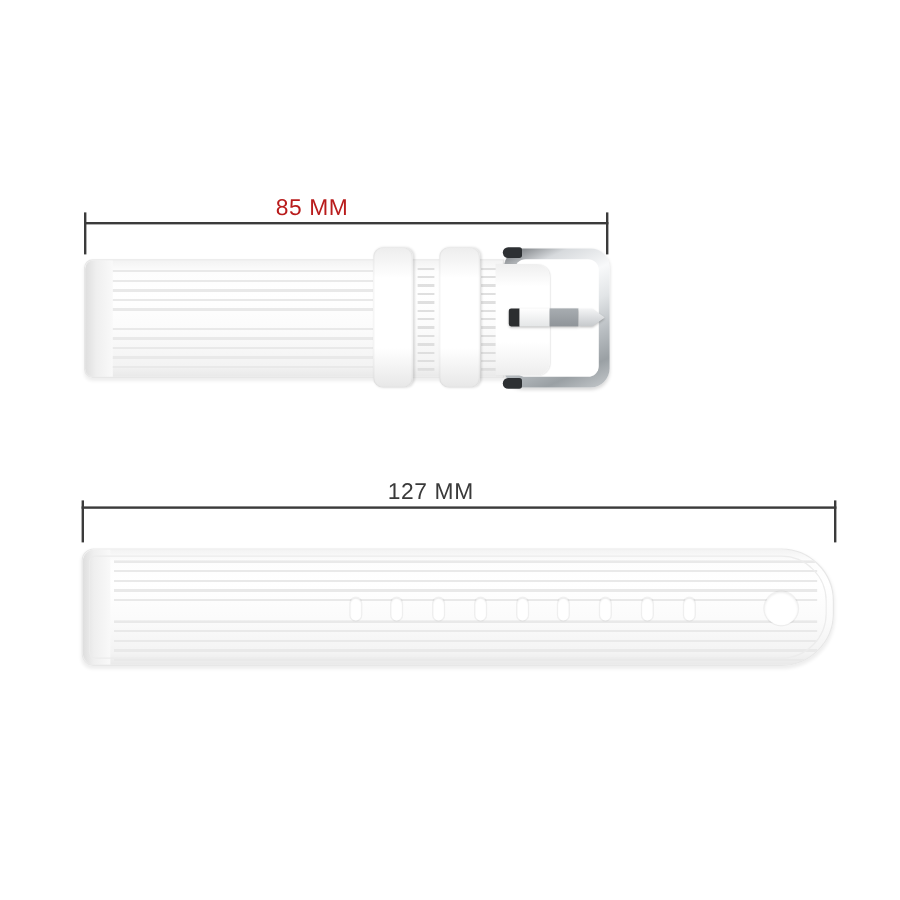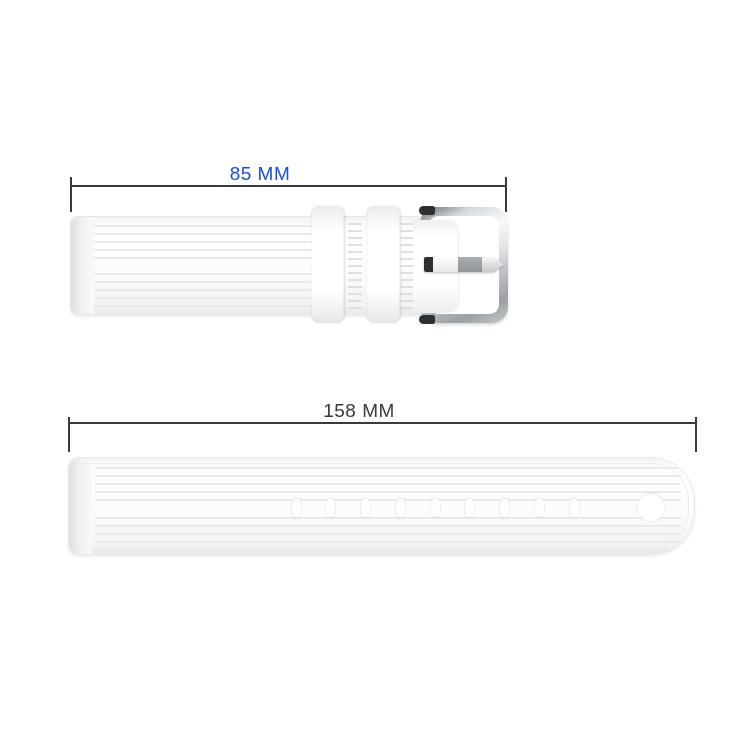--- a/index.html
+++ b/index.html
@@ -85,21 +85,21 @@
     position:absolute;left:568px;top:35px;width:28px;height:28px;border-radius:50%;background:#ffffff;
     box-shadow:0 0 0 1px rgba(0,0,0,0.05), inset 0 1px 2px rgba(0,0,0,0.08);
   }
 </style>
 </head>
 <body>
 
 <div id="stage" style="background: rgb(255, 255, 255);">
 
   <div>
-    <div class="dim-label" style="left: 200px; top: 163px; color: #1d4ed8;">85 MM</div>
+    <div class="dim-label" style="left: 200px; top: 163px; color: #b91c1c;">85 MM</div>
     <div class="dim-line" style="left: 70px; top: 185px; width: 437px; background: rgb(59, 59, 59);"></div>
     <div class="dim-tick" style="left: 70px; top: 177px; height: 35px; background: rgb(59, 59, 59);"></div>
     <div class="dim-tick" style="left: 505px; top: 177px; height: 35px; background: rgb(59, 59, 59);"></div>
   </div>
 
   <div class="strap" id="short-strap">
     <div class="strap-cap"></div>
     <div class="ribs" style="left:23px;top:8px;width:217px;height:35px;"></div>
     <div class="ribs" style="left:23px;top:56px;width:217px;height:37px;"></div>
     <div class="dash-col" style="left:277px;top:6px;height:86px;"></div>
@@ -116,21 +116,21 @@
     <div id="prong-root"></div>
     <div id="prong-mid"></div>
     <div id="prong-grip"></div>
     <div id="prong-tip"></div>
   </div>
 
   <div class="keeper" id="keeper-1"></div>
   <div class="keeper" id="keeper-2"></div>
 
   <div>
-    <div class="dim-label" style="left: 299px; top: 400px; color: rgb(58, 58, 58);">158 MM</div>
+    <div class="dim-label" style="left: 299px; top: 400px; color: rgb(58, 58, 58);">127 MM</div>
     <div class="dim-line" style="left: 68px; top: 422px; width: 629px; background: rgb(59, 59, 59);"></div>
     <div class="dim-tick" style="left: 68px; top: 417px; height: 35px; background: rgb(59, 59, 59);"></div>
     <div class="dim-tick" style="left: 695px; top: 417px; height: 35px; background: rgb(59, 59, 59);"></div>
   </div>
 
   <div class="strap" id="long-strap">
     <div class="strap-cap"></div>
     <div class="ribs" style="left:26px;top:9px;right:13px;height:35px;"></div>
     <div class="ribs" style="left:26px;top:59px;right:13px;height:34px;"></div>
     <div id="long-strap-outline"></div>

